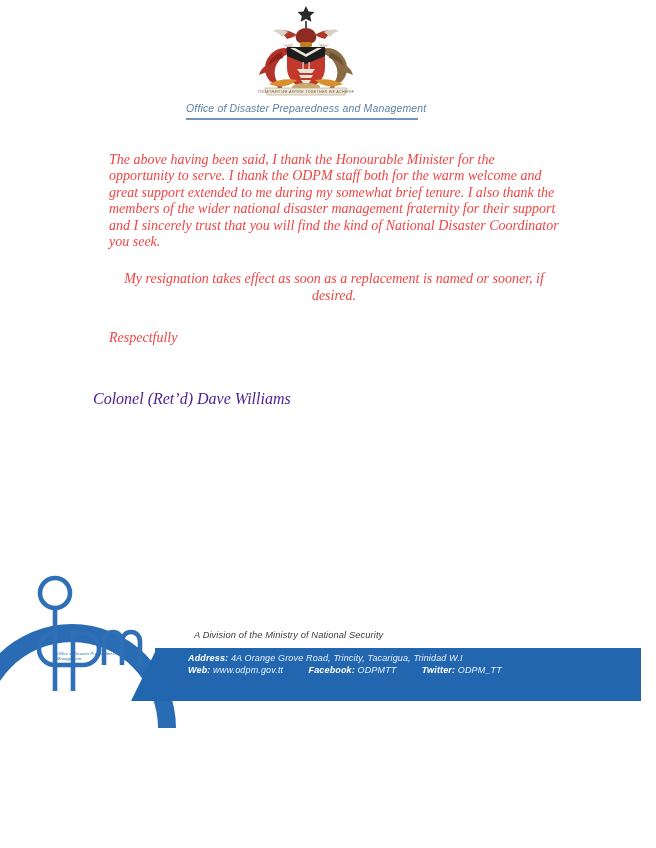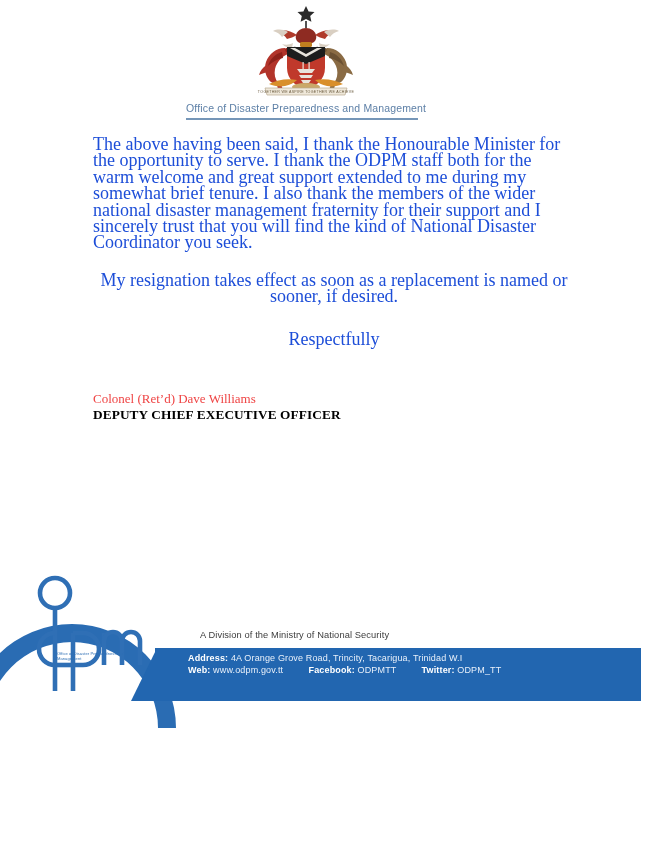--- a/index.html
+++ b/index.html
@@ -9,20 +9,21 @@
   }
   body {
     font-family: "Liberation Serif", serif;
   }
   .page {
     position: relative;
     width: 656px;
     height: 728px;
     background: #ffffff;
     overflow: hidden;
+    font-style: italic;
   }
 
   
   .letterhead {
     position: absolute;
     top: 0;
     left: 0;
     width: 656px;
     height: 128px;
   }
@@ -54,42 +55,41 @@
 
   
   .body-area {
     position: absolute;
     left: 93px;
     top: 136px;
     width: 482px;
   }
   .para {
     font-family: "Liberation Serif", serif;
-    font-size: 18px;
+    font-size: 14px;
     line-height: 16.4px;
-    color: #1d4ed8;
+    color: #ef4444;
     text-align: left;
-    margin: 0;
+    margin: 16px;
   }
   .para.spaced {
     margin-top: 21px;
     text-align: center;
   }
   .closing {
     margin-top: 26px;
-    text-align: center;
   }
   .signature-block {
     margin-top: 44px;
   }
   .sig-name {
     font-family: "Liberation Serif", serif;
-    font-size: 13px;
+    font-size: 16px;
     line-height: 16.2px;
-    color: #ef4444;
+    color: #4c1d95;
   }
   .sig-title {
     font-family: "Liberation Serif", serif;
     font-size: 13.3px;
     line-height: 16.2px;
     color: #000000;
     font-weight: bold;
     letter-spacing: 0.1px;
   }
 
@@ -121,21 +121,21 @@
     top: 103px;
     width: 90px;
     font-family: "Liberation Sans", sans-serif;
     font-size: 4.1px;
     line-height: 5.2px;
     color: #2f6fb5;
     letter-spacing: 0.05px;
   }
   .division-line {
     position: absolute;
-    left: 200px;
+    left: 194px;
     top: 82px;
     font-family: "Liberation Sans", sans-serif;
     font-size: 9.3px;
     color: #3d3d3d;
     letter-spacing: 0.1px;
     white-space: nowrap;
   }
   .contact-band {
     position: absolute;
     left: 155px;
@@ -232,21 +232,20 @@
 
   <div class="body-area">
     <p class="para">The above having been said, I thank the Honourable Minister for the opportunity to serve. I thank the ODPM staff both for the warm welcome and great support extended to me during my somewhat brief tenure. I also thank the members of the wider national disaster management fraternity for their support and I sincerely trust that you will find the kind of National Disaster Coordinator you seek.</p>
 
     <p class="para spaced">My resignation takes effect as soon as a replacement is named or sooner, if desired.</p>
 
     <p class="para closing">Respectfully</p>
 
     <div class="signature-block">
       <div class="sig-name">Colonel (Ret’d) Dave Williams</div>
-      <div class="sig-title">DEPUTY CHIEF EXECUTIVE OFFICER</div>
     </div>
   </div>
 
   <div class="footer">
 
     <div class="footer-arc">
       <svg viewBox="0 0 230 180" width="230" height="180">
         <path d="M10 180 A 104 104 0 0 1 218 180 L 200 180 A 86 86 0 0 0 28 180 Z" fill="#2a6cb3"></path>
       </svg>
     </div>

